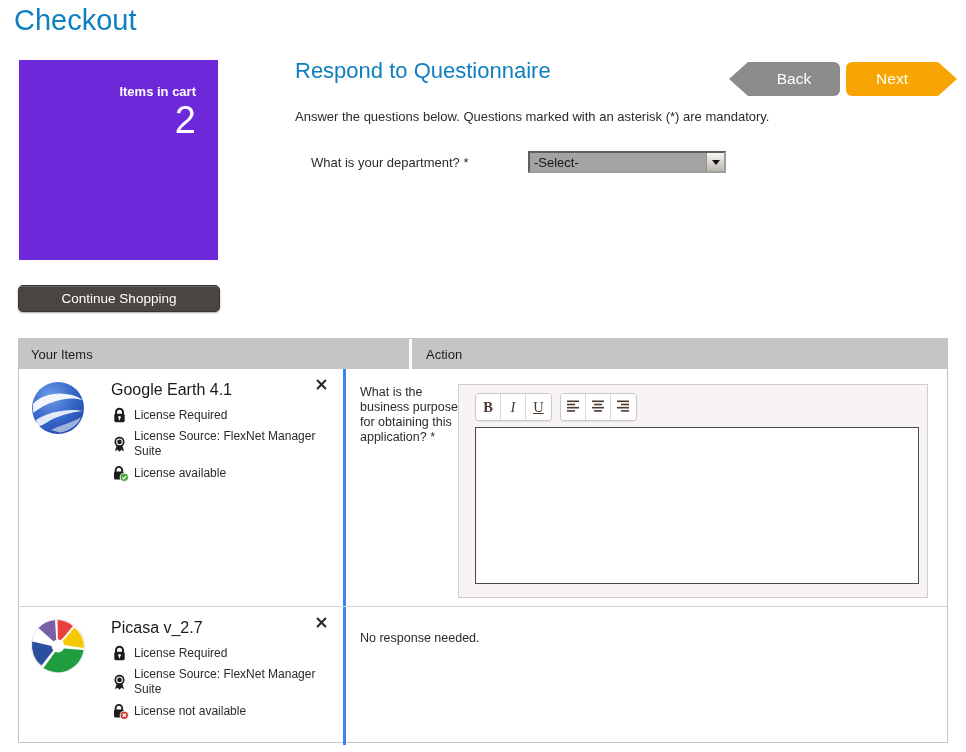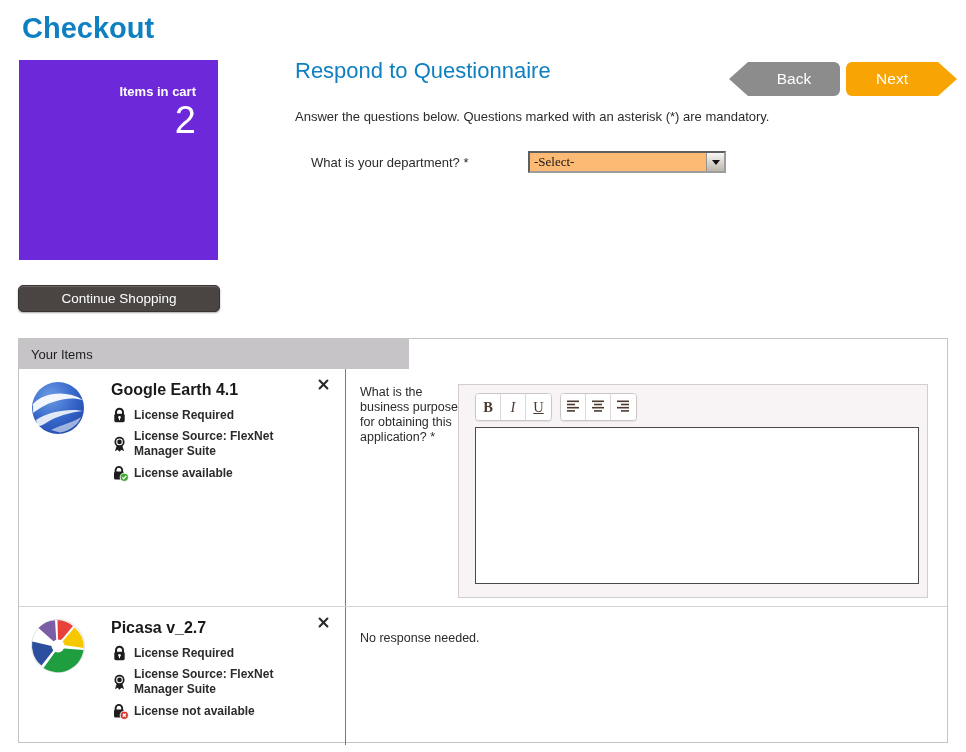--- a/index.html
+++ b/index.html
@@ -1,41 +1,41 @@
 <!DOCTYPE html>
 <html><head>
 <meta charset="utf-8">
 <style>
   html,body{margin:0;padding:0;background:#fff;}
   #app{position:relative;width:966px;height:752px;background:#fff;overflow:hidden;
        font-family:"Liberation Sans",sans-serif;color:#2f2f2f;}
 
   
-  .page-title{position:absolute;left:14px;top:4px;margin:8px;font-size:29px;font-weight:700;color:#0e7fc1;}
+  .page-title{position:absolute;left:14px;top:4px;margin:0;font-size:29px;font-weight:400;color:#0e7fc1;}
 
   
   .cart-card{position:absolute;left:19px;top:60px;width:199px;height:200px;background:#6d28d9;
              box-sizing:border-box;padding:24px 22px 0 0;text-align:right;color:#fff;}
   .cart-label{font-size:13px;font-weight:700;}
   .cart-count{font-size:38px;font-weight:400;line-height:1.05;margin-top:2px;}
 
   
   .continue-btn{position:absolute;left:18px;top:285px;width:202px;height:27px;background:#4a4543;
                 color:#fff;font-size:13.5px;font-family:"Liberation Sans",sans-serif;border:1px solid #383433;
                 border-radius:5px;cursor:pointer;
                 box-shadow:0 1px 2px rgba(0,0,0,.35), inset 0 1px 0 rgba(255,255,255,.18);}
 
   
   .q-title{position:absolute;left:295px;top:58px;margin:0;font-size:22px;font-weight:400;color:#0e7fc1;}
   .q-instructions{position:absolute;left:295px;top:109px;margin:0;font-size:13px;color:#2b2b2b;}
   .q-label{position:absolute;left:296px;top:155px;font-size:13px;color:#2b2b2b;margin-left:15px;}
 
-  .q-select{position:absolute;left:528px;top:151px;width:198px;height:22px;background:#fdba74;
+  .q-select{position:absolute;left:528px;top:151px;width:198px;height:22px;background:#a3a3a3;
             box-sizing:border-box;border:2px solid;border-color:#5f5f5f #9d9d9d #9d9d9d #5f5f5f;
-            display:flex;align-items:center;cursor:pointer;font-family:Liberation Serif, serif;}
+            display:flex;align-items:center;cursor:pointer;}
   .q-select-value{flex:1;padding-left:4px;font-size:13px;color:#161616;}
   .q-select-btn{width:17px;height:100%;background:linear-gradient(#f8f7f5,#d8d4cc 55%,#bcb7ad);
                 border-left:1px solid #98938b;display:flex;align-items:center;justify-content:center;cursor:pointer;}
   .tri{width:0;height:0;border-left:4px solid transparent;border-right:4px solid transparent;border-top:5px solid #111;}
 
   
   .btn-back,.btn-next{position:absolute;top:62px;height:34px;width:92px;border:none;color:#fff;
                       font-size:15.5px;font-family:"Liberation Sans",sans-serif;cursor:pointer;padding:0;}
   .btn-back{left:748px;background:#8c8c8c;border-radius:0 6px 6px 0;}
   .btn-back::before{content:"";position:absolute;right:100%;top:0;width:0;height:0;
@@ -47,21 +47,21 @@
   
   .items-table{position:absolute;left:18px;top:338px;width:930px;height:405px;box-sizing:border-box;
                border:1px solid #c4c4c4;background:#fff;}
   .thead{display:flex;height:30px;background:#fff;}
   .th{background:#c6c4c7;font-size:13px;color:#1d1d1d;display:flex;align-items:center;box-sizing:border-box;}
   .th-items{width:393px;padding-left:12px;border-right:3px solid #fff;}
   .th-action{flex:1;padding-left:14px;}
   .trow{display:flex;position:relative;}
   .row1{height:237px;}
   .row2{height:138px;border-top:1px solid #d4d4d4;}
-  .cell-item{width:327px;position:relative;box-sizing:border-box;border-right:1px solid #3b82f6;font-weight:bold;}
+  .cell-item{width:327px;position:relative;box-sizing:border-box;border-right:3px solid #3b82f6;}
   .cell-action{flex:1;position:relative;}
 
   .app-icon{position:absolute;left:10px;top:10px;width:58px;height:58px;}
   .item-title{position:absolute;left:92px;top:12px;font-size:16px;color:#1a1a1a;}
   .item-close{position:absolute;right:14px;top:8px;background:none;border:none;padding:2px;cursor:pointer;line-height:0;}
   .license-list{position:absolute;left:93px;top:38px;width:210px;}
   .lic{display:flex;align-items:center;margin-bottom:6px;}
   .lic-icon{flex:none;width:17px;margin-right:5px;line-height:0;}
   .lic-text{font-size:12px;line-height:15px;color:#2b2b2b;max-width:186px;}
 
@@ -114,20 +114,21 @@
   <div class="q-select">
     <span class="q-select-value">-Select-</span>
     <span class="q-select-btn">
       <span class="tri"></span>
     </span>
   </div>
 
   <div class="items-table">
     <div class="thead">
       <div class="th th-items">Your Items</div>
+      <div class="th th-action">Action</div>
     </div>
 
     <div class="trow row1">
       <div class="cell-item">
         <span class="app-icon">
           <svg width="58" height="58" viewBox="0 0 58 58">
             <defs>
               <radialGradient id="geg" cx="0.35" cy="0.28" r="0.95">
                 <stop offset="0" stop-color="#6d9ce6"></stop>
                 <stop offset="0.5" stop-color="#3566c9"></stop>

